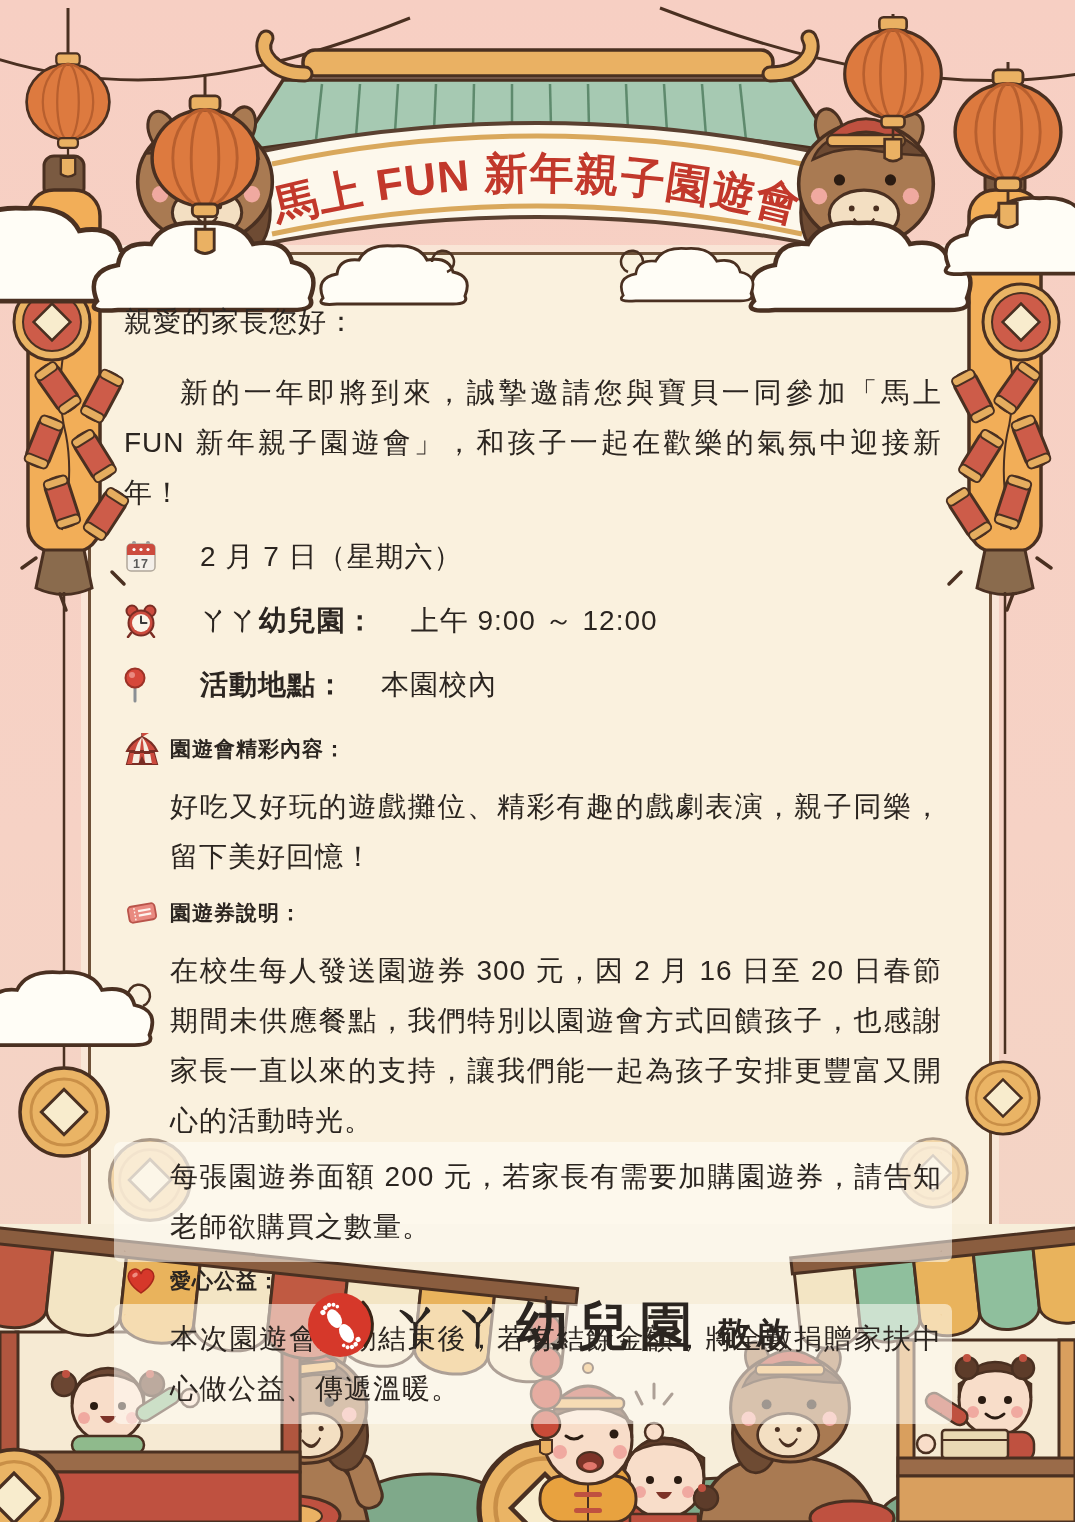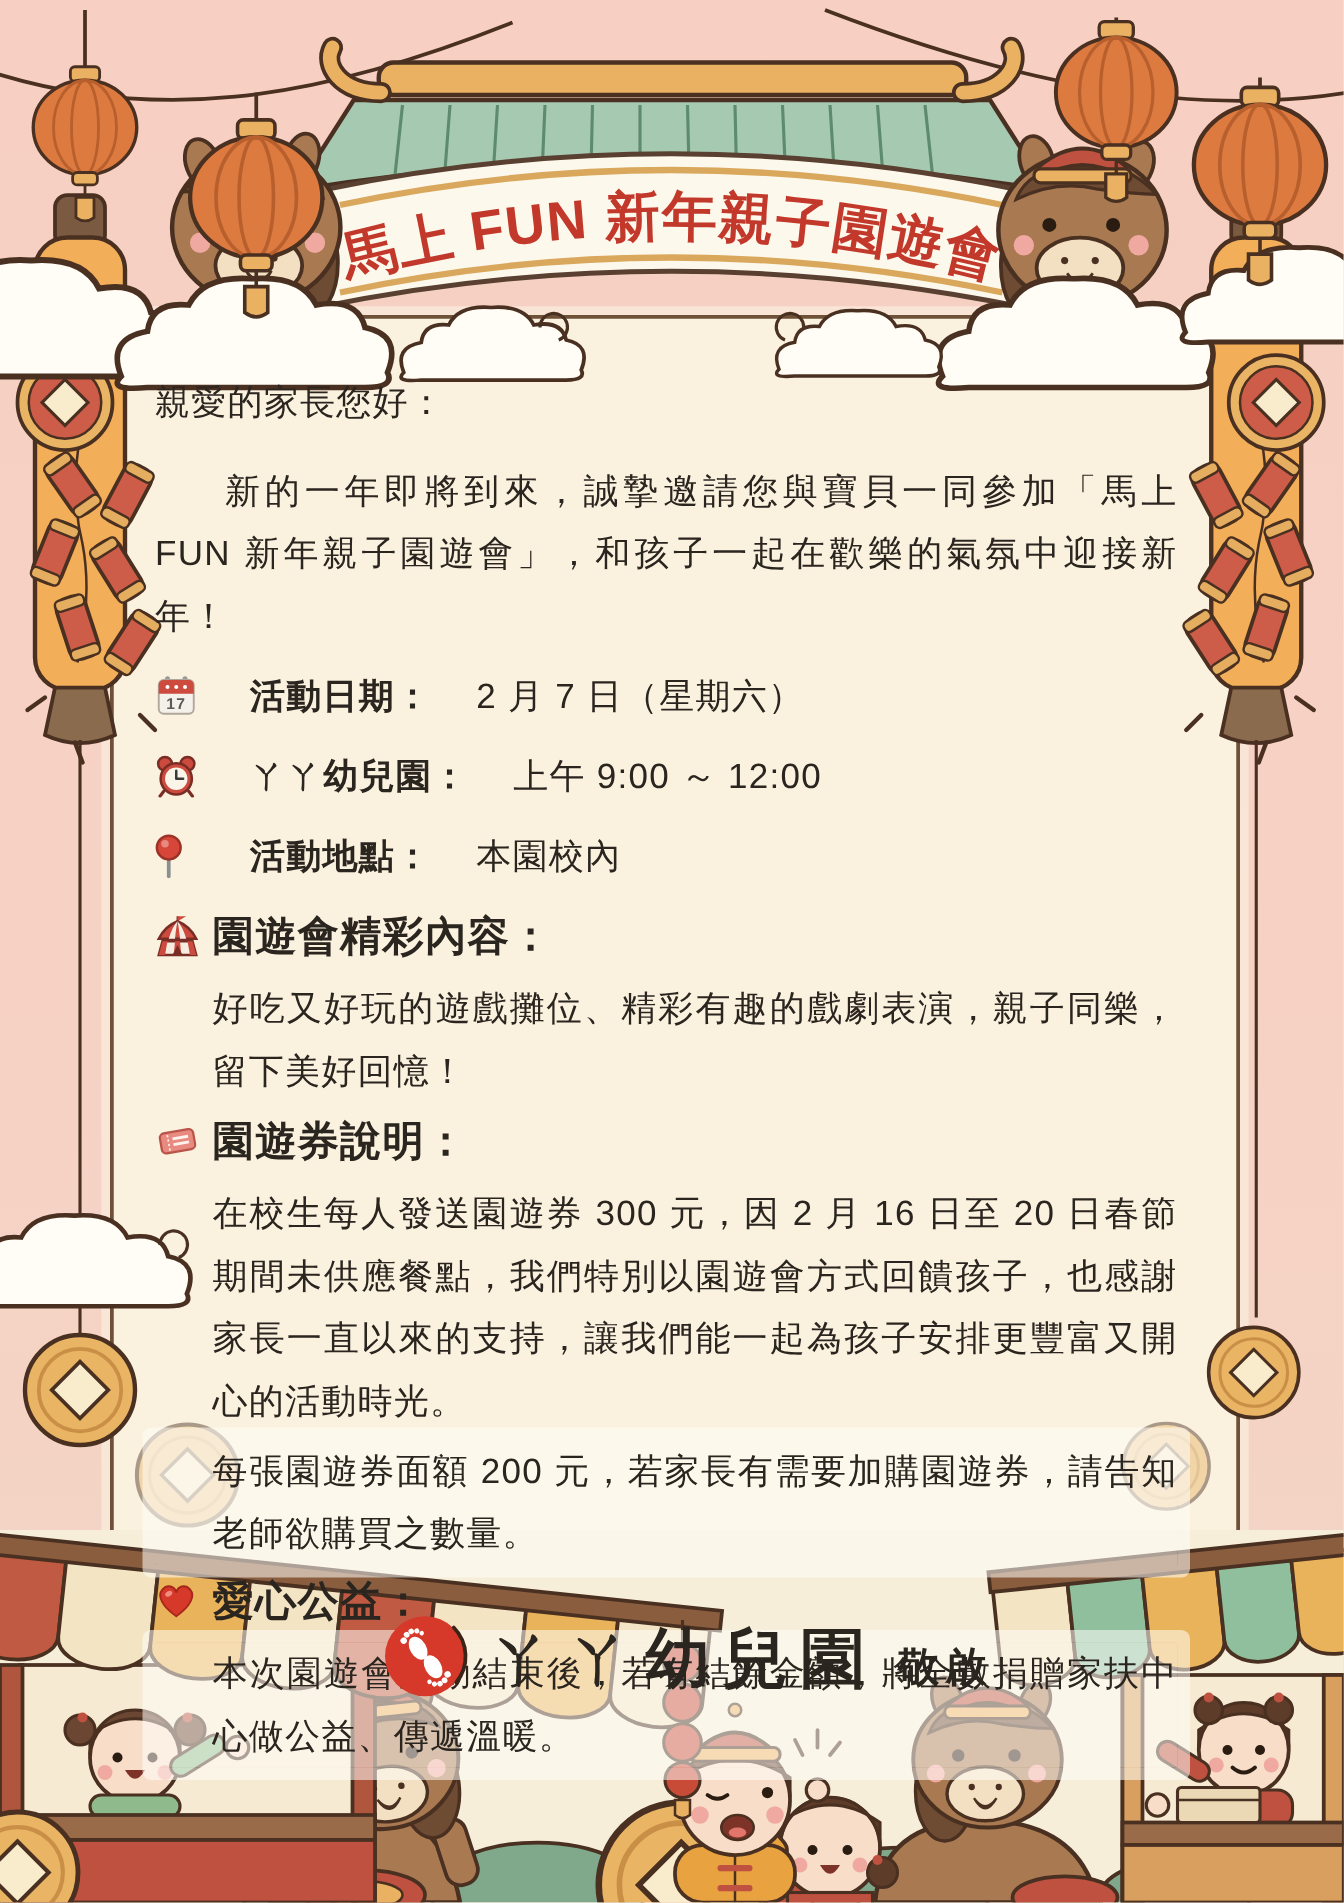--- a/index.html
+++ b/index.html
@@ -11,21 +11,21 @@
     box-shadow:0 0 0 7px rgba(252,246,230,.55);z-index:1;}
   .overlay{position:absolute;left:0;top:0;width:1075px;height:1522px;z-index:2;pointer-events:none;}
   .content{position:absolute;left:124px;top:300px;width:818px;z-index:5;
     color:#2b2520;font-size:28px;line-height:50px;letter-spacing:1px;}
   .greeting{line-height:44px;}
   .intro{margin-top:24px;text-indent:2em;text-align:justify;}
   .info-row{margin-top:14px;display:flex;align-items:center;height:50px;gap:36px;}
   .icon-slot{width:40px;min-width:40px;display:flex;align-items:center;}
   .info-label{font-weight:bold;}
   .section-head{margin-top:16px;display:flex;align-items:center;gap:10px;height:46px;
-    font-weight:bold;font-size:33px;}
+    font-weight:bold;font-size:21px;}
   .section-head.tight{margin-top:8px;}
   .section-head.tighter{margin-top:6px;}
   .section-body{margin-top:10px;padding-left:46px;text-align:justify;}
   .section-body.p2{margin-top:6px;}
   .veil{background:rgba(255,253,247,.55);box-shadow:0 0 0 10px rgba(255,253,247,.55);border-radius:2px;}
   .signature{position:absolute;left:12px;top:1290px;width:1075px;z-index:6;
     display:flex;align-items:center;justify-content:center;gap:16px;color:#2b2520;}
   .sig-name{font-size:52px;font-weight:bold;letter-spacing:10px;}
   .sig-closing{font-size:33px;font-weight:bold;letter-spacing:5px;padding-top:14px;}
 </style>
@@ -366,21 +366,20 @@
           <rect x="8" y="1" width="4" height="7" rx="2" fill="#9a9a9a"></rect>
           <rect x="22" y="1" width="4" height="7" rx="2" fill="#9a9a9a"></rect>
           <rect x="3" y="4" width="28" height="27" rx="4" fill="#f4f0ea" stroke="#b0a79a" stroke-width="1.5"></rect>
           <path d="M3,15 v-7 a4,4 0 0 1 4,-4 h20 a4,4 0 0 1 4,4 v7 Z" fill="#cc4b3e"></path>
           <circle cx="10" cy="9.5" r="1.6" fill="#fff"></circle>
             <circle cx="17" cy="9.5" r="1.6" fill="#fff"></circle>
             <circle cx="24" cy="9.5" r="1.6" fill="#fff"></circle>
           <text x="17" y="27.5" text-anchor="middle" font-size="12.5" font-weight="bold" fill="#5a5a5a">17</text>
         </svg>
       </span>
-      <b class="info-label">活動日期：</b>
       <span>2 月 7 日（星期六）</span>
     </div>
 
     <div class="info-row">
       <span class="icon-slot">
         <svg width="34" height="34" viewBox="0 0 34 34">
           <circle cx="8" cy="7" r="5.5" fill="#cc4b3e" stroke="#7a2d24" stroke-width="2"></circle>
           <circle cx="26" cy="7" r="5.5" fill="#cc4b3e" stroke="#7a2d24" stroke-width="2"></circle>
           <line x1="7" y1="29" x2="4" y2="33" stroke="#7a2d24" stroke-width="2.5" stroke-linecap="round"></line>
           <line x1="27" y1="29" x2="30" y2="33" stroke="#7a2d24" stroke-width="2.5" stroke-linecap="round"></line>

